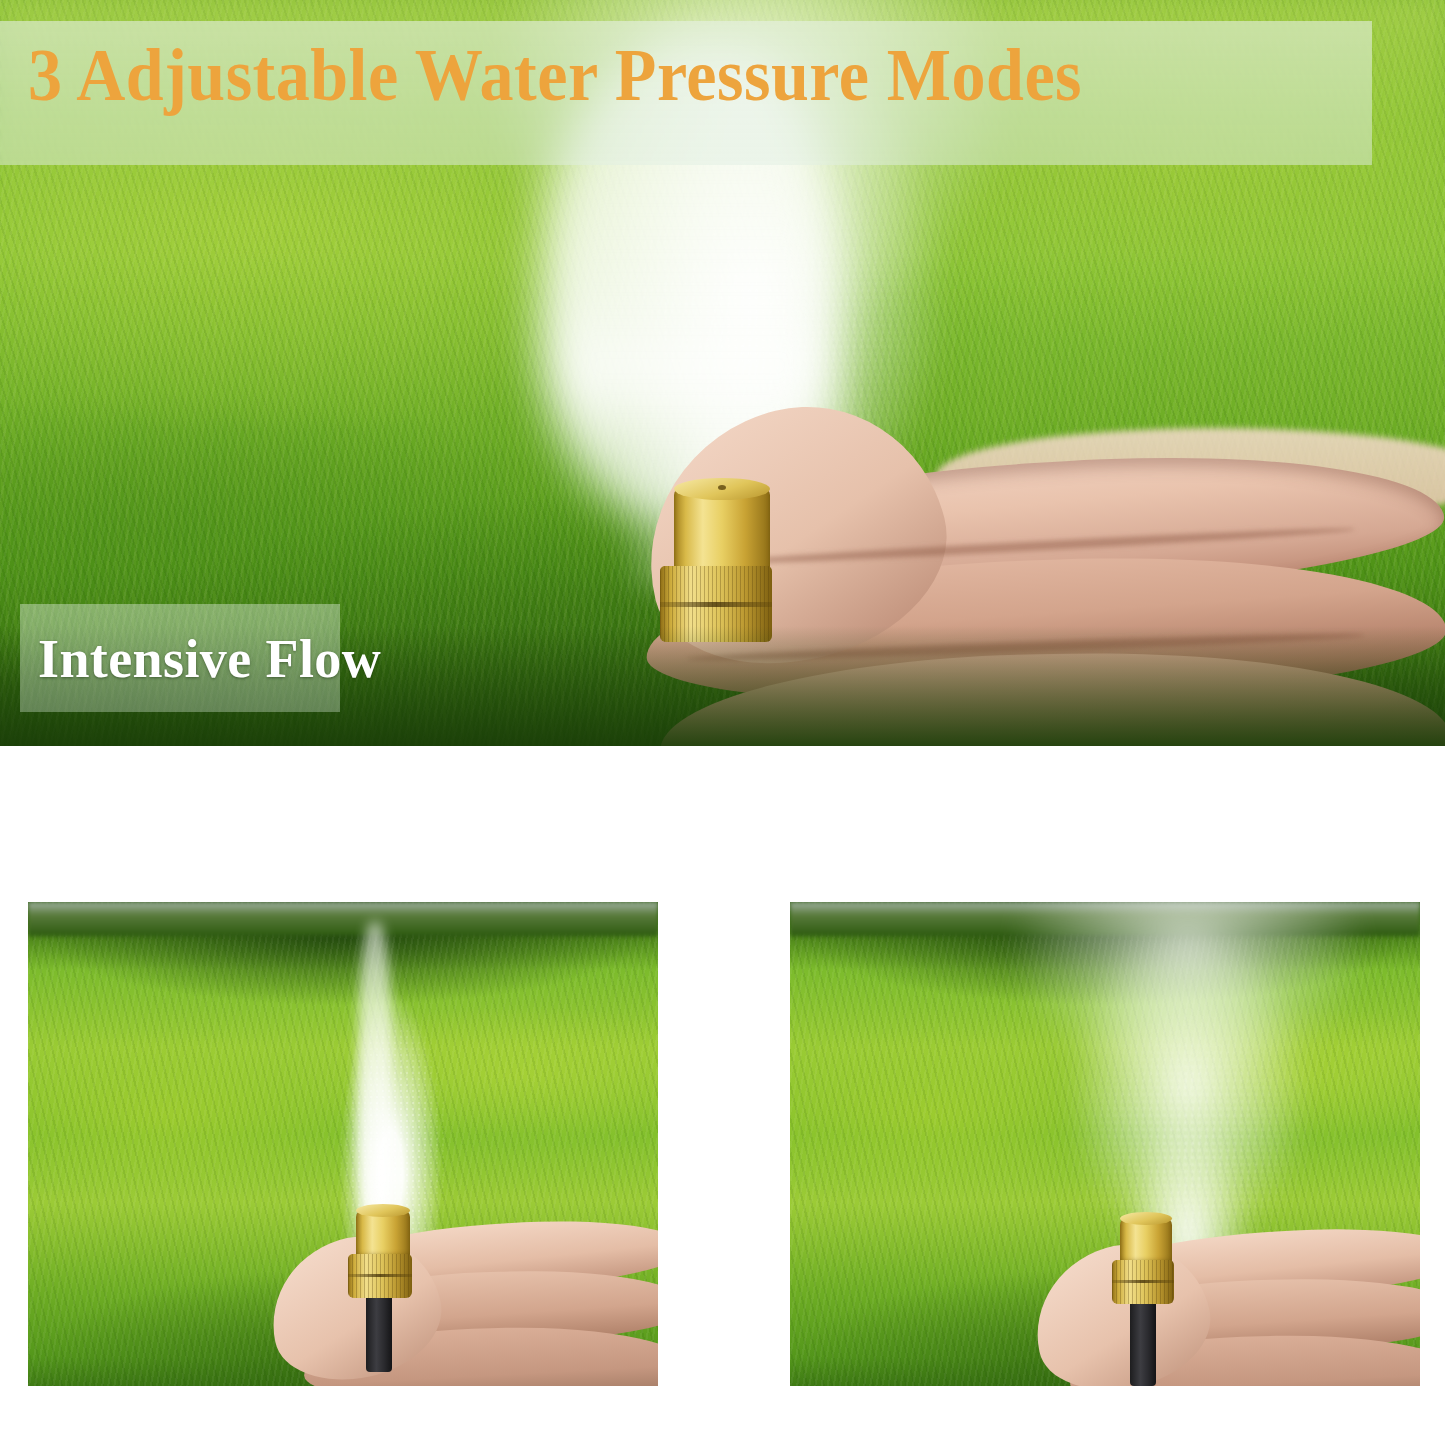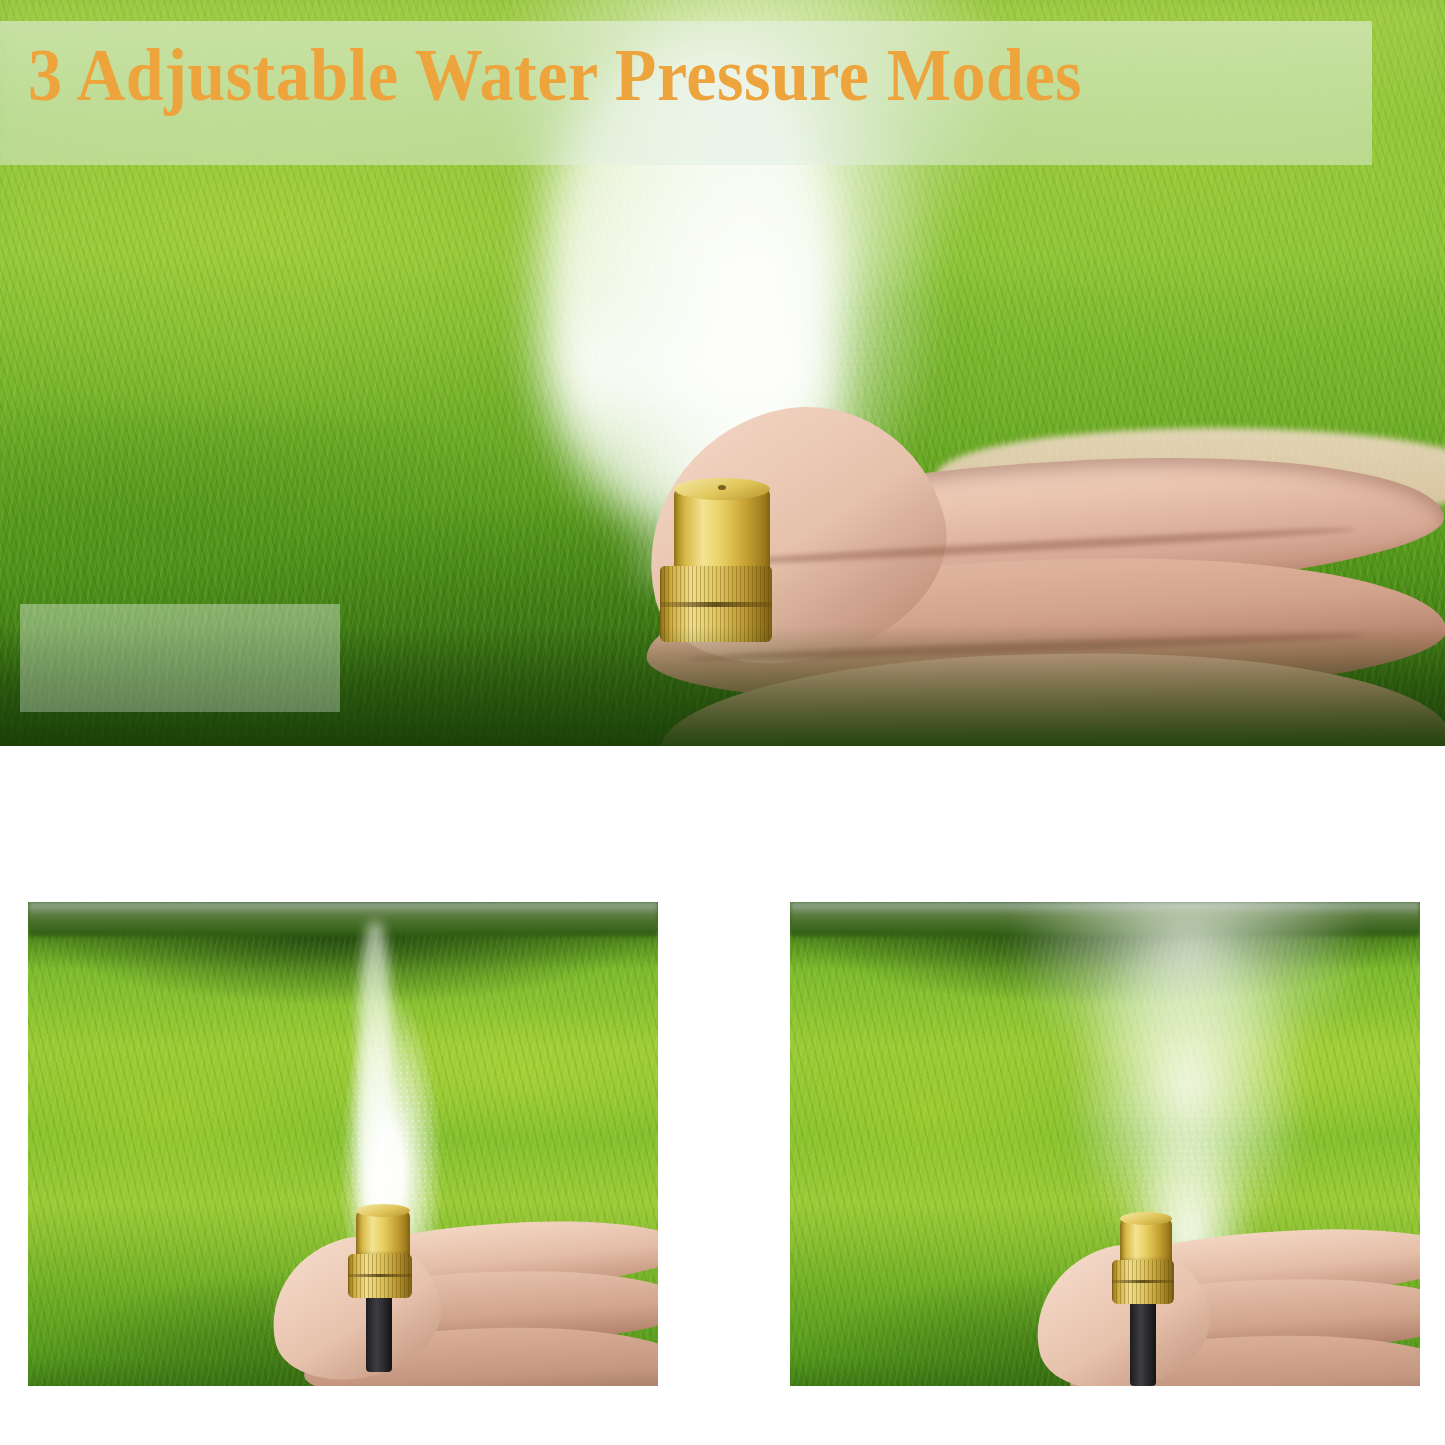--- a/index.html
+++ b/index.html
@@ -185,20 +185,21 @@
     <div class="nz-hole" style="left:58px;top:11px;width:8px;height:5px;"></div>
     <div class="nz-body" style="left:0px;top:92px;width:112px;height:76px;">
       <div class="nz-knurl"></div>
     </div>
     <div class="nz-ring" style="left:0px;top:128px;width:112px;height:5px;"></div>
   </div>
 
   <div class="hero-dark-bot"></div>
 
   <div class="caption-band" id="cap-hero"></div>
+  <div class="caption-text" id="cap-hero-t">Intensive Flow</div>
 
   <div id="title-band"></div>
   <div id="title-text">3 Adjustable Water Pressure Modes</div>
 </div>
 
 <div id="desc">
   
   
 </div>
 

